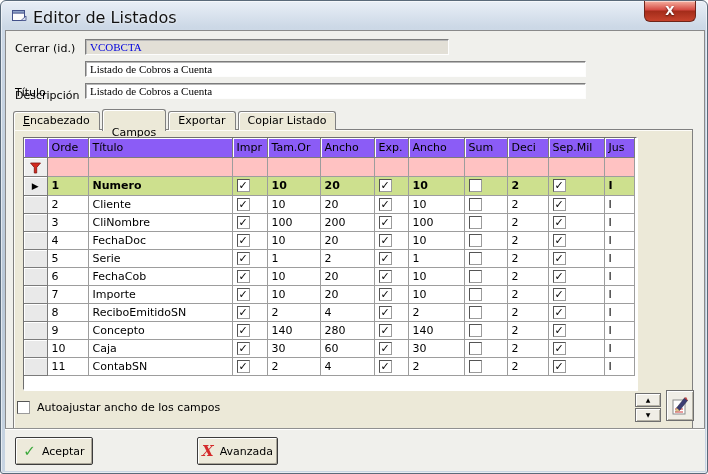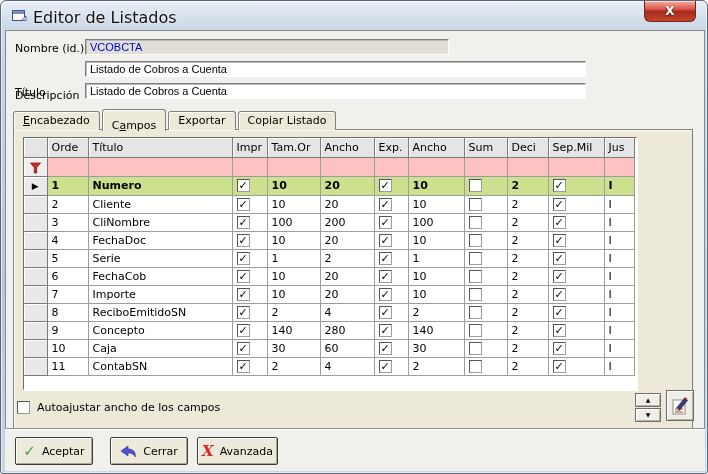--- a/index.html
+++ b/index.html
@@ -27,58 +27,58 @@
   }
   .close-btn span{color:#fff;font-weight:bold;font-size:12px;line-height:12px;
     text-shadow:0 1px 2px rgba(0,0,0,.6);}
   
   .client{position:absolute;left:4px;top:29px;width:700px;height:441px;
     background:#f0f0ec;border:1px solid #8a8a8a;}
   
   .flabel{position:absolute;left:14px;height:16px;line-height:16px;}
   .lbl-nombre{top:40px;} .lbl-desc{top:62px;margin-top:25px;} .lbl-titulo{top:84px;}
   .txt{
-    position:absolute;left:84px;height:16px;font-family:Liberation Sans, sans-serif;
+    position:absolute;left:84px;height:16px;font-family:Liberation Serif, serif;
     font-size:11px;padding:1px 4px;background:#fff;
     border:1px solid #7c7c7c;border-bottom-color:#fdfdfd;border-right-color:#fdfdfd;
     box-shadow:inset 1px 1px 0 #b8b8b8;
   }
   .txt-nombre{top:38px;width:364px;background:#e2dfd6;color:var(--value-text-blue,#0000e0);}
   .txt-desc{top:60px;width:501px;}
   .txt-titulo{top:82px;width:501px;}
   
   .tabstrip{position:absolute;left:12px;top:107px;height:22px;display:flex;align-items:flex-end;z-index:3;}
   .tab{
     height:19px;padding:2px 9px 0 9px;margin-right:2px;
     background:var(--tab-page-bg,#ece9d8);
     border:1px solid #808080;border-bottom:none;border-radius:3px 3px 0 0;
     box-shadow:inset 1px 1px 0 #fff;white-space:nowrap;cursor:default;
   }
-  .tab.active{height:22px;padding-top:9px;position:relative;z-index:4;margin-bottom:-1px;}
+  .tab.active{height:22px;padding-top:16px;position:relative;z-index:4;margin-bottom:-1px;}
   
   .tabpage{
     position:absolute;left:12px;top:128px;width:680px;height:300px;
     background:var(--tab-page-bg,#ece9d8);
     border:1px solid #808080;box-shadow:inset 1px 1px 0 #fdfcf8;z-index:2;
   }
   
   .grid-wrap{
     position:absolute;left:22px;top:136px;width:614px;height:253px;z-index:3;
     background:#fff;border:1px solid #6e6e6e;
     border-right-color:#fff;border-bottom-color:#fff;
     box-shadow:1px 1px 0 #fff;overflow:hidden;
   }
   table.grid{border-collapse:collapse;table-layout:fixed;width:610px;}
   .grid th,.grid td{
     font-weight:normal;text-align:left;padding:0 0 0 4px;overflow:hidden;
     white-space:nowrap;height:18px;font-size:11px;
     border-right:1px solid #9d9d9d;border-bottom:1px solid #9d9d9d;
   }
   .grid thead th{
-    height:19px;background:#e5e5e5;border-right:1px solid #7b7b7b;
+    height:19px;background:#8b5cf6;border-right:1px solid #7b7b7b;
     border-bottom:1px solid #7b7b7b;box-shadow:inset 1px 1px 0 #fff;
   }
   .grid td.rowhdr{
     background:#e9e9e9;border-right:1px solid #7b7b7b;border-bottom:1px solid #7b7b7b;
     box-shadow:inset 1px 1px 0 #fff;text-align:center;padding:0;
   }
   .grid tr.filter-row td{background:var(--filter-row,#ffc2c2);height:19px;}
   .grid tr.filter-row td.rowhdr{background:#efefef;}
   .grid tr.selected td{background:var(--selected-row,#cde08e);font-weight:bold;}
   .grid tr.selected td.rowhdr{background:#e9e9e9;}
@@ -138,21 +138,21 @@
       <polygon points="10,12.5 15,12.5 15,8 " fill="#d8dff0" stroke="#44518a" stroke-width="0.8"></polygon>
     </svg>
     <span class="title-text">Editor de Listados</span>
     <div class="close-btn">
       <span>X</span>
     </div>
   </div>
 
   <div class="client"></div>
 
-  <span class="flabel lbl-nombre">Nombre (id.)</span>
+  <span class="flabel lbl-nombre">Cerrar (id.)</span>
   <input class="txt txt-nombre" readonly="" value="VCOBCTA" style="">
   <span class="flabel lbl-desc">Descripción</span>
   <input class="txt txt-desc" value="Listado de Cobros a Cuenta" style="">
   <span class="flabel lbl-titulo">Título</span>
   <input class="txt txt-titulo" value="Listado de Cobros a Cuenta" style="">
 
   <div class="tabstrip">
       <div class="tab"><span><u>E</u>ncabezado</span></div>
       <div class="tab active"><span>C<u>a</u>mpos</span></div>
       <div class="tab"><span>Exportar</span></div>
@@ -390,25 +390,19 @@
       <polygon points="14.5,3 17.5,5.5 16.2,2.6" fill="#d44" stroke="#902020" stroke-width="0.4"></polygon>
       <polygon points="6.5,13 9.5,15.5 5.6,16.6" fill="#f0d9a0" stroke="#8a6a30" stroke-width="0.4"></polygon>
     </svg>
   </div>
 
   <div class="btnbar">
       <button class="cmd cmd-aceptar">
         <span class="ico-check">✓</span>
         <span>Aceptar</span>
       </button>
-      <button class="cmd cmd-cerrar">
-        <svg width="17" height="13" viewBox="0 0 17 13">
-          <path d="M1 6 L8 1 L8 4 C12.5 4 15.5 6 15.5 12 C13 8.5 11 8 8 8 L8 11 Z" fill="#5353cf" stroke="#30308a" stroke-width="0.6"></path>
-        </svg>
-        <span>Cerrar</span>
-      </button>
       <button class="cmd cmd-eliminar">
         <span class="ico-x">X</span>
         <span>Avanzada</span>
       </button>
     </div>
 
 </div>
 
 </body></html>

